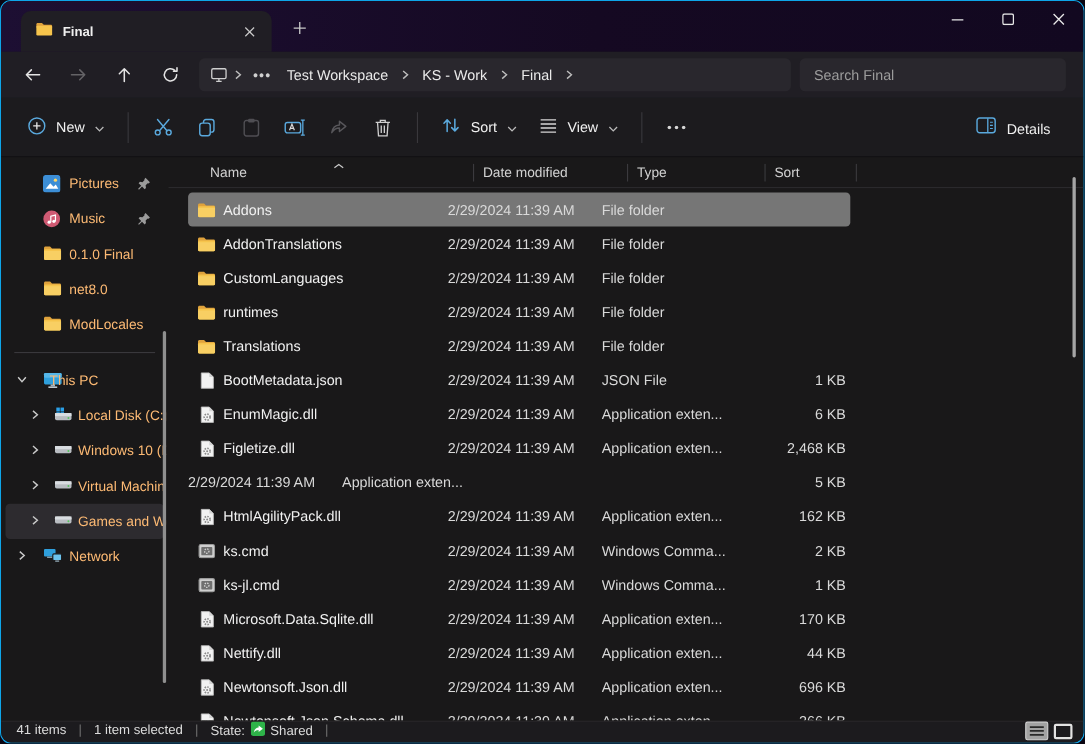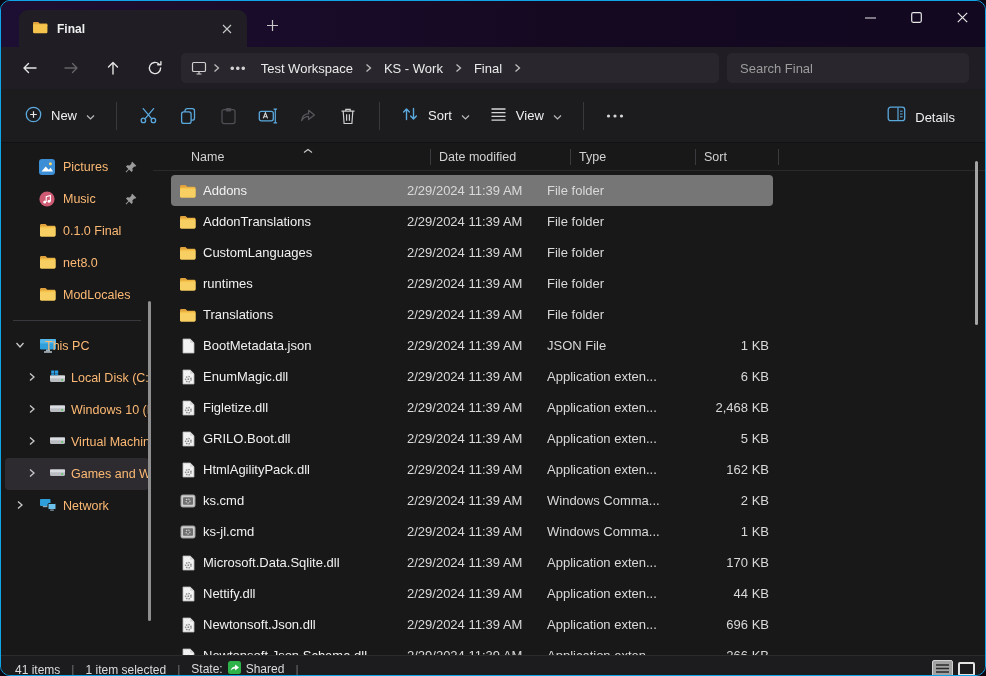--- a/index.html
+++ b/index.html
@@ -59,21 +59,21 @@
   .frow{height:31px;width:602px;margin-left:18px;display:flex;align-items:center;border-radius:4px;font-size:13px;}
   .frow.selected{background:#767676;}
   .fc-name{flex:0 0 236px;display:flex;align-items:center;gap:7px;padding-left:8px;color:#f1f1f1;white-space:nowrap;overflow:hidden;}
   .fc-name .ficon{display:flex;flex:none;width:17px;justify-content:center;}
   .fc-date{flex:0 0 140px;color:#d9d9d9;}
   .fc-type{flex:0 0 130px;color:#d9d9d9;white-space:nowrap;overflow:hidden;}
   .fc-size{flex:1;text-align:right;color:#d9d9d9;padding-right:4px;}
   .file-scroll{position:absolute;right:7px;top:18px;width:3px;height:164px;background:#a5a5a5;border-radius:2px;}
 
   
-  .statusbar{height:22px;background:#1c1b1e;border-top:1px solid #2b2a2d;display:flex;align-items:flex-end;padding:0 10px 0 14px;font-size:12px;color:#dcdcdc;gap:11px;}
+  .statusbar{height:22px;background:#1c1b1e;border-top:1px solid #2b2a2d;display:flex;align-items:flex-start;padding:0 10px 0 14px;font-size:12px;color:#dcdcdc;gap:11px;}
   .sb-sep{color:#6f6f6f;}
   .sb-state{display:flex;align-items:center;gap:5px;}
   .sb-right{margin-left:auto;display:flex;align-items:center;gap:5px;}
   .sb-btn-details{width:21px;height:17px;background:#a2a2a2;border:1px solid #d2d2d2;border-radius:2px;display:flex;align-items:center;justify-content:center;}
   .sb-btn-icons{width:17px;height:14px;border:2px solid #e3e3e3;border-radius:2px;background:transparent;}
 </style>
 </head>
 <body>
 
 <div class="window">
@@ -554,31 +554,20 @@
                   <circle cx="7.3" cy="10.2" r="0.9" fill="#8a8a8a"></circle>
                 </svg>
               </span>
               <span>Figletize.dll</span>
             </div>
             <div class="fc-date">2/29/2024 11:39 AM</div>
             <div class="fc-type">Application exten...</div>
             <div class="fc-size">2,468 KB</div>
           </div>
           <div class="frow">
-            <div class="fc-name">
-              <span class="ficon">
-                <svg width="14" height="16">
-                  <path d="M2 1h7.2L13 4.8V15H2z" fill="#f2f2f2" stroke="#b9b9b9" stroke-width="0.8"></path>
-                  <path d="M9.2 1L13 4.8H9.2z" fill="#d4d4d4"></path>
-                  <circle cx="7.3" cy="10.2" r="2.7" fill="none" stroke="#8a8a8a" stroke-width="1.5" stroke-dasharray="1.4 1.1"></circle>
-                  <circle cx="7.3" cy="10.2" r="0.9" fill="#8a8a8a"></circle>
-                </svg>
-              </span>
-              <span>GRILO.Boot.dll</span>
-            </div>
             <div class="fc-date">2/29/2024 11:39 AM</div>
             <div class="fc-type">Application exten...</div>
             <div class="fc-size">5 KB</div>
           </div>
           <div class="frow">
             <div class="fc-name">
               <span class="ficon">
                 <svg width="14" height="16">
                   <path d="M2 1h7.2L13 4.8V15H2z" fill="#f2f2f2" stroke="#b9b9b9" stroke-width="0.8"></path>
                   <path d="M9.2 1L13 4.8H9.2z" fill="#d4d4d4"></path>

